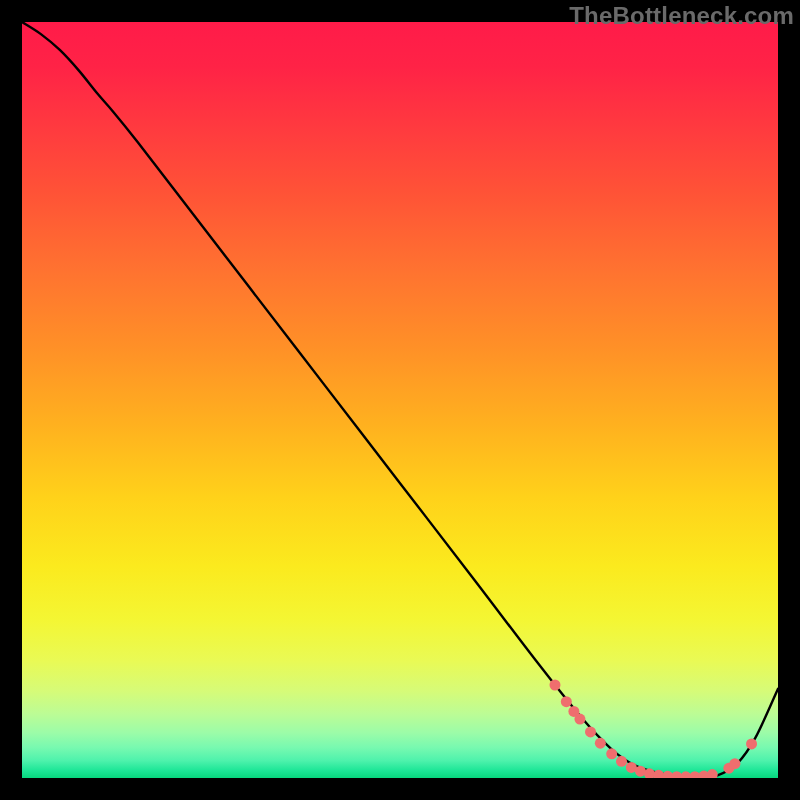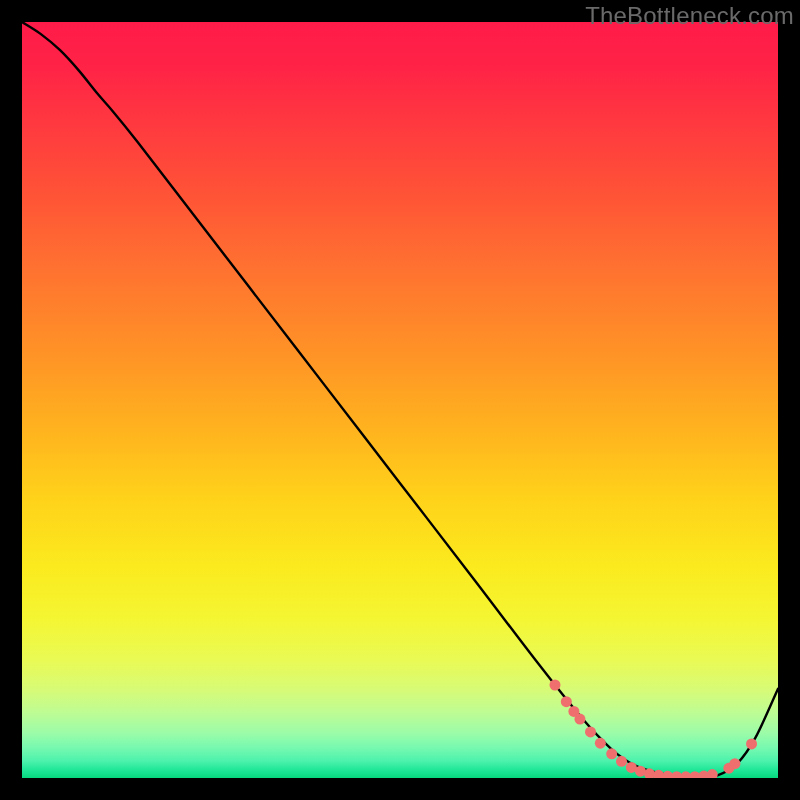--- a/index.html
+++ b/index.html
@@ -25,21 +25,21 @@
     width: 756px;
     height: 756px;
   }
   .watermark {
     position: absolute;
     top: 2px;
     right: 6px;
     font-family: Arial, Helvetica, sans-serif;
     font-size: 24px;
     color: #6a6a6a;
-    font-weight: 400;
+    font-weight: 700;
     letter-spacing: 0.2px;
     user-select: none;
   }
   svg { display: block; }
 </style>
 </head>
 <body>
 
 <div class="frame">
   <div class="plot">

